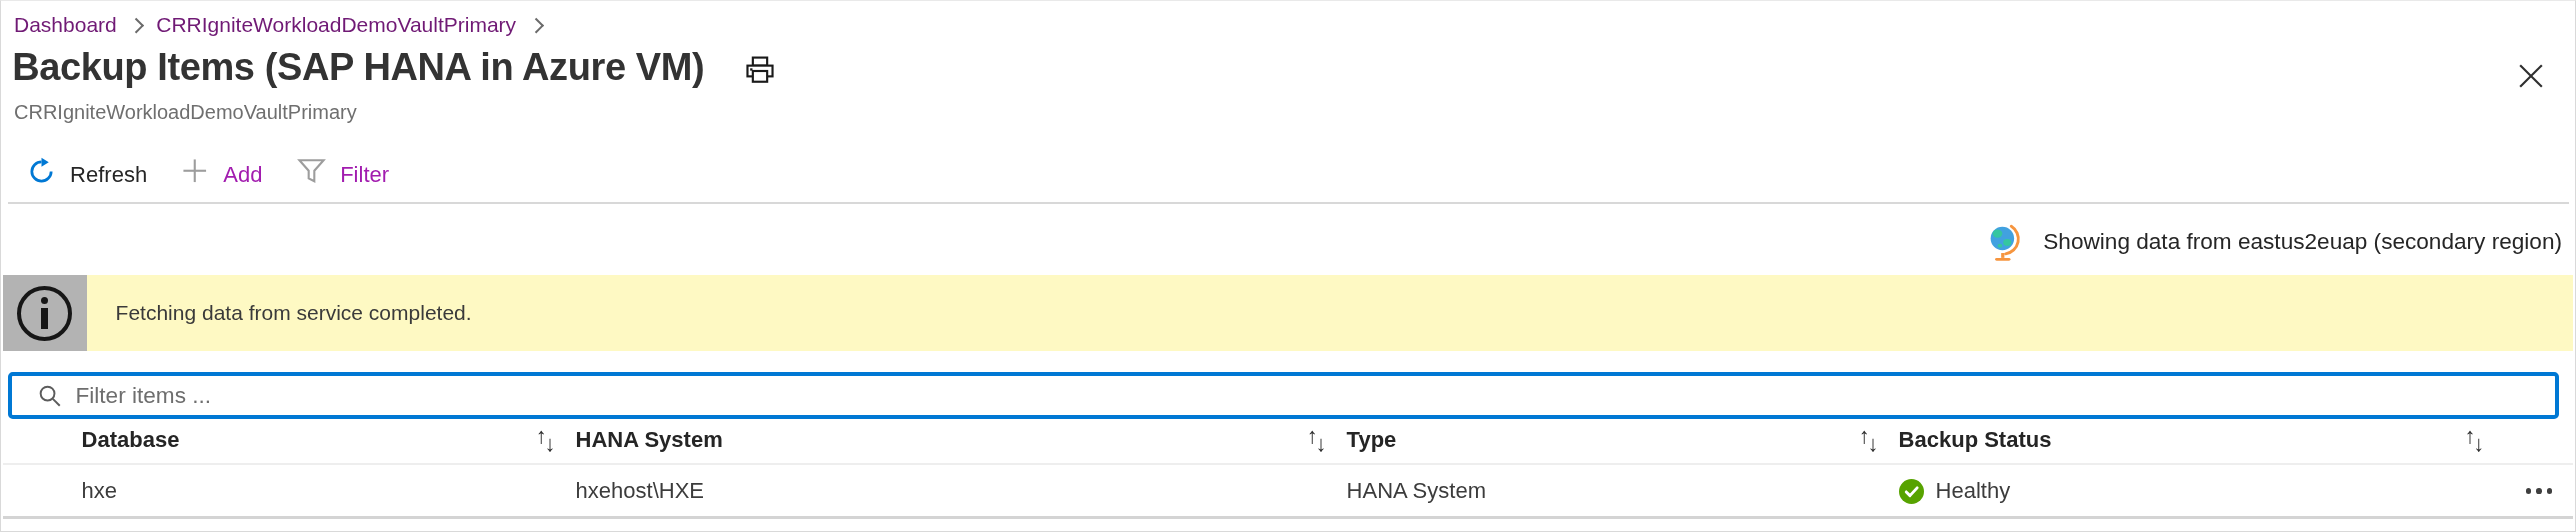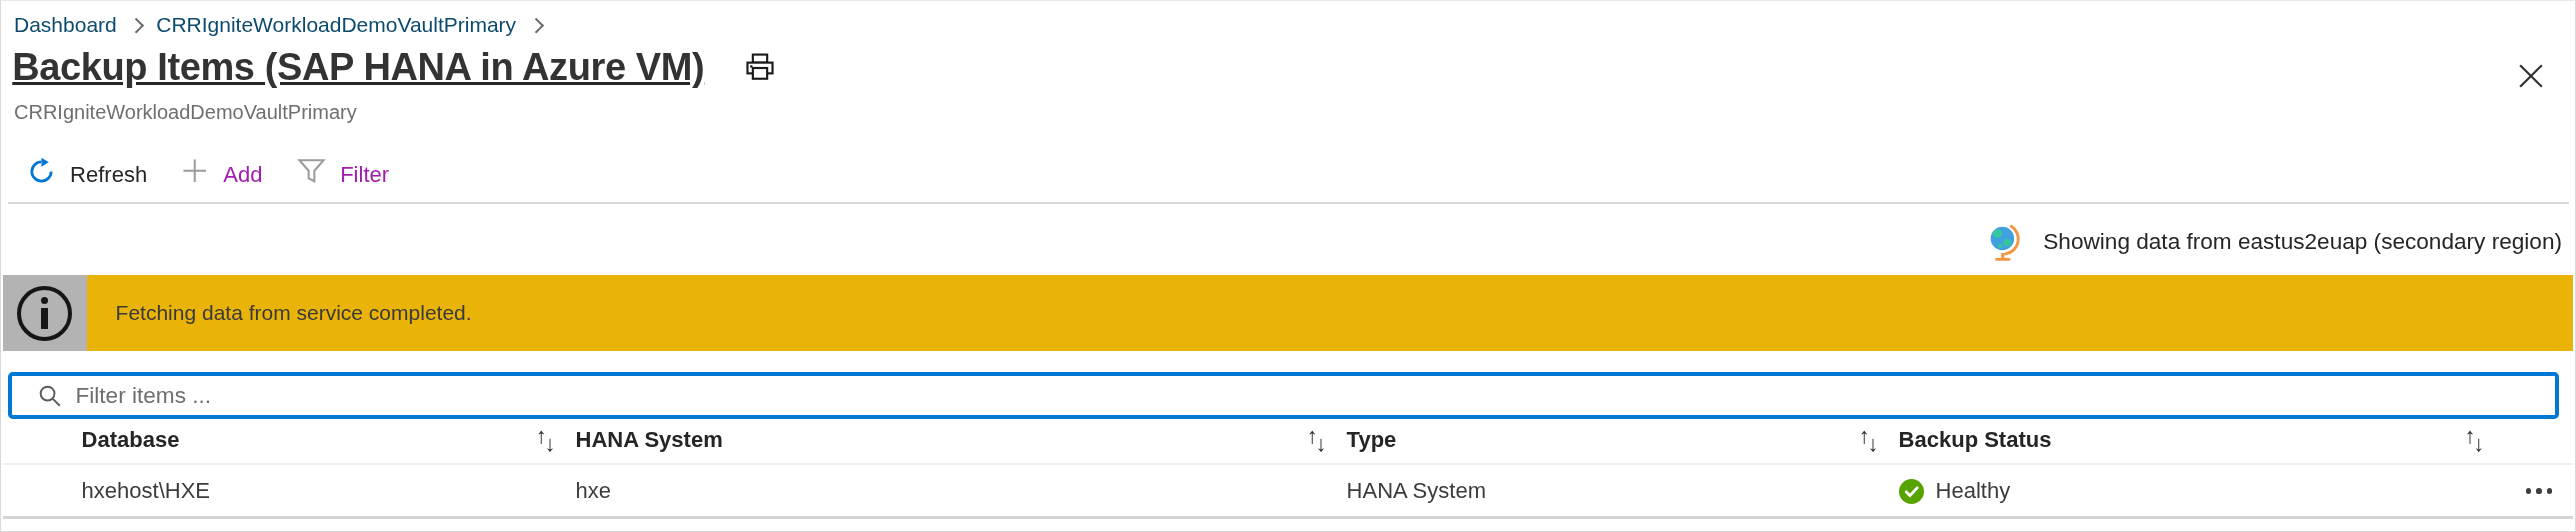--- a/index.html
+++ b/index.html
@@ -8,28 +8,28 @@
 
   .blade {
     position:relative; width:2576px; height:532px;
     background:#fff; border:1.6px solid #d9d9d9; border-top-color:#e9e9e9;
     overflow:hidden;
   }
 
   
   .breadcrumb { position:absolute; top:8px; left:13px; height:31px;
     display:flex; align-items:center; gap:14.5px; font-size:21px; }
-  .breadcrumb a { color:#0c4a6e; text-decoration:none; cursor:pointer; }
+  .breadcrumb a { color:#701a75; text-decoration:none; cursor:pointer; }
   .crumb-chevron { display:inline-block; width:10.5px; height:10.5px;
     border-top:2.4px solid #6b6b6b; border-right:2.4px solid #6b6b6b;
     transform:rotate(45deg); margin-top:1.6px; }
 
   
   .title-row { position:absolute; top:45px; left:11.3px; right:97px;
-    display:flex; align-items:center; gap:39px;text-decoration:underline; }
+    display:flex; align-items:flex-end; gap:39px; }
   .page-title { font-size:38px; font-weight:600; color:#333; letter-spacing:-0.4px; white-space:nowrap; }
   .icon-btn { background:none; border:none; cursor:pointer; padding:0; display:flex; align-items:center; justify-content:center; }
   .close-btn { position:absolute; top:52px; left:2507px; width:45px; height:45px; }
 
   .subtitle { position:absolute; top:100px; left:13px; font-size:20px; color:#6f6f6f; }
 
   
   .toolbar { position:absolute; top:149px; left:24px; height:42px;
     display:flex; align-items:center; gap:31px; font-size:22px; }
   .tb-btn { display:flex; align-items:center; gap:14.5px; background:none; border:none;
@@ -38,21 +38,21 @@
   .tb-btn.disabled { cursor:default; }
   .tb-btn.disabled .lbl { color:#a21caf; }
   .divider-toolbar { position:absolute; top:201px; left:6.5px; right:6.5px; height:1.6px; background:#d8d8d8; }
 
   
   .region-row { position:absolute; top:220px; right:13px; height:42px;
     display:flex; align-items:center; gap:22px; font-size:22.6px; color:#262626; }
 
   
   .banner { position:absolute; top:274px; left:1.6px; right:1.6px; height:76px;
-    background:#eab308; display:flex; align-items:stretch; }
+    background:#fef9c3; display:flex; align-items:stretch; }
   .banner-icon-box { width:84px; background:#b3b3b3; display:flex; align-items:center; justify-content:center; }
   .info-circle { width:55px; height:55px; border:4.8px solid #161616; border-radius:50%;
     display:flex; flex-direction:column; align-items:center; justify-content:center; gap:4px; }
   .info-circle .dot { width:7.3px; height:7.3px; background:#161616; border-radius:50%; }
   .info-circle .stem { width:6.5px; height:21px; background:#161616; }
   .banner-text { display:flex; align-items:center; margin-left:29px; font-size:21px; color:#3a3a3a; }
 
   
   .filter-box { position:absolute; top:371px; left:6.5px; right:16px; height:47px;
     border:4.8px solid #0078d4; border-radius:4.8px; background:#fff;
@@ -183,22 +183,22 @@
     </div>
     <div class="th">
       <span>Backup Status</span>
       <span class="sort"><span class="up">↑</span><span class="dn">↓</span></span>
     </div>
     <div></div>
   </div>
   <div class="divider-head"></div>
 
   <div class="grid-cols trow">
+    <div>hxe</div>
     <div>hxehost\HXE</div>
-    <div>hxe</div>
     <div>HANA System</div>
     <div class="status-cell">
       <svg width="25" height="25" viewBox="0 0 31 31">
         <circle cx="15.5" cy="15.5" r="15.5" fill="#57a300"></circle>
         <path d="M9 16 L13.6 20.6 L22.5 11" fill="none" stroke="#fff" stroke-width="3.6" stroke-linecap="round" stroke-linejoin="round"></path>
       </svg>
       <span>Healthy</span>
     </div>
     <button class="more-btn">
       <span class="d"></span>

